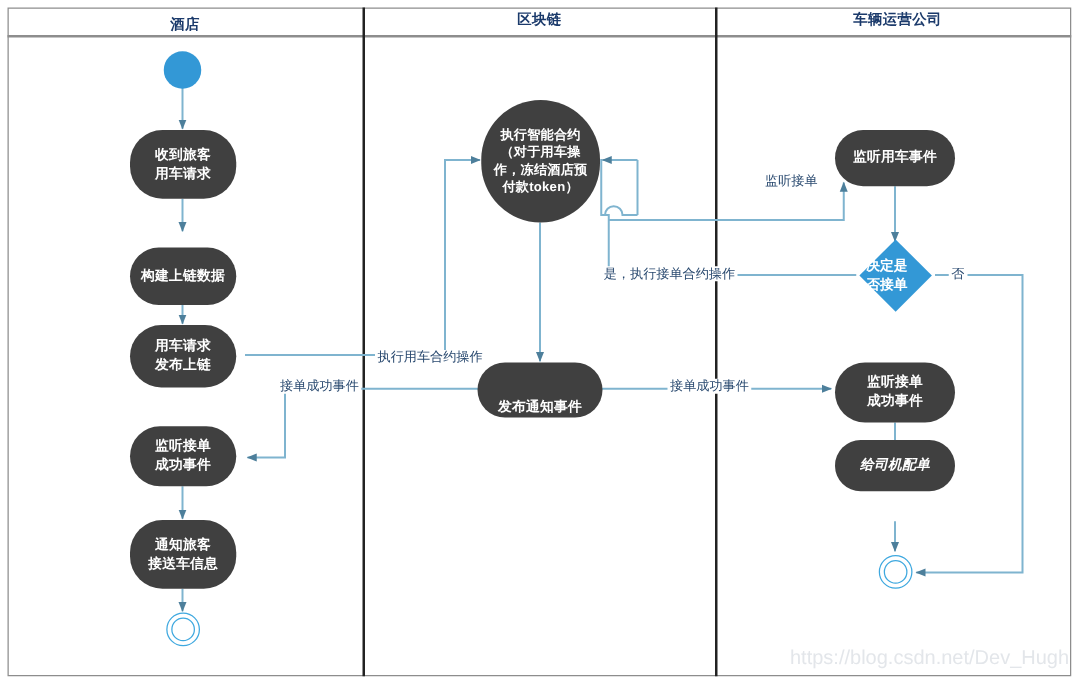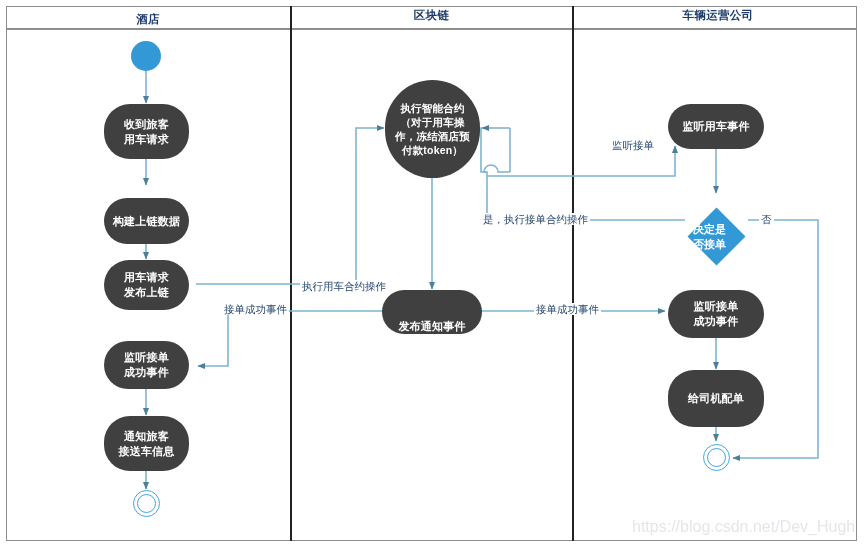--- a/index.html
+++ b/index.html
@@ -61,21 +61,21 @@
   }
   .end-ring .inner{
     position:absolute;left:3px;top:3px;right:3px;bottom:3px;
     border-radius:50%;
     border:1.6px solid #3ea8df;
     box-sizing:border-box;
   }
   .diamond{
     position:absolute;
     display:flex;align-items:center;justify-content:center;
-    color:#fff;font-size:11px;font-weight:700;line-height:15px;text-align:center;margin-top:16px;
+    color:#fff;font-size:11px;font-weight:700;line-height:15px;text-align:center;
   }
   .diamond .dshape{
     position:absolute;left:0;top:0;width:100%;height:100%;
     background:#3398d6;
     transform:rotate(45deg);
   }
   .diamond .dtext{position:relative;z-index:2;white-space:pre-line;}
   .watermark{
     position:absolute;
     color:#e3e6ea;
@@ -203,21 +203,21 @@
     <span class="dshape"></span>
     <span class="dtext" style="width:68px;margin-left:-14px;">决定是
 否接单</span>
   </div>
 
   <div class="node" style="left:668px;top:290px;width:96px;height:48px;">
     <span class="node-text">监听接单
 成功事件</span>
   </div>
 
-  <div class="node" style="left:668px;top:370px;width:96px;height:57px;">
+  <div class="node" style="left:668px;top:352px;width:96px;height:41px;font-style:italic;">
     <span class="node-text">给司机配单</span>
   </div>
 
   <div class="end-ring" style="left:703px;top:444px;width:27px;height:27px;">
     <span class="inner"></span>
   </div>
 
   <div class="edge-label" style="left:300px;top:256px;margin-top:24px;">执行用车合约操作</div>
 
   <div class="edge-label" style="left:610px;top:139px;">监听接单</div>

